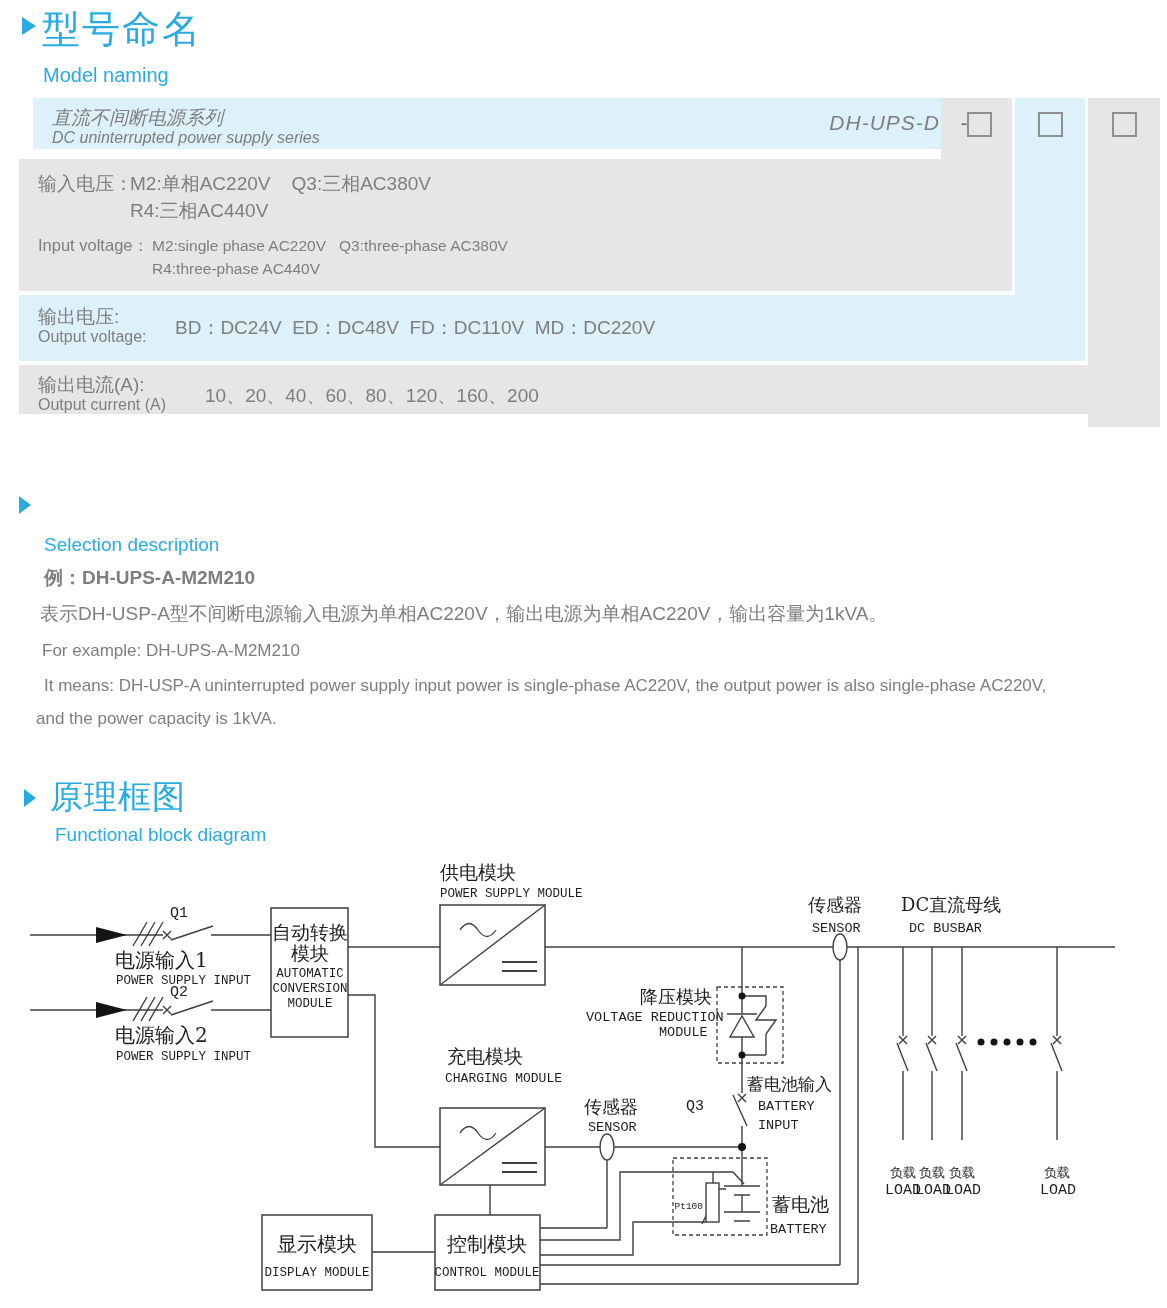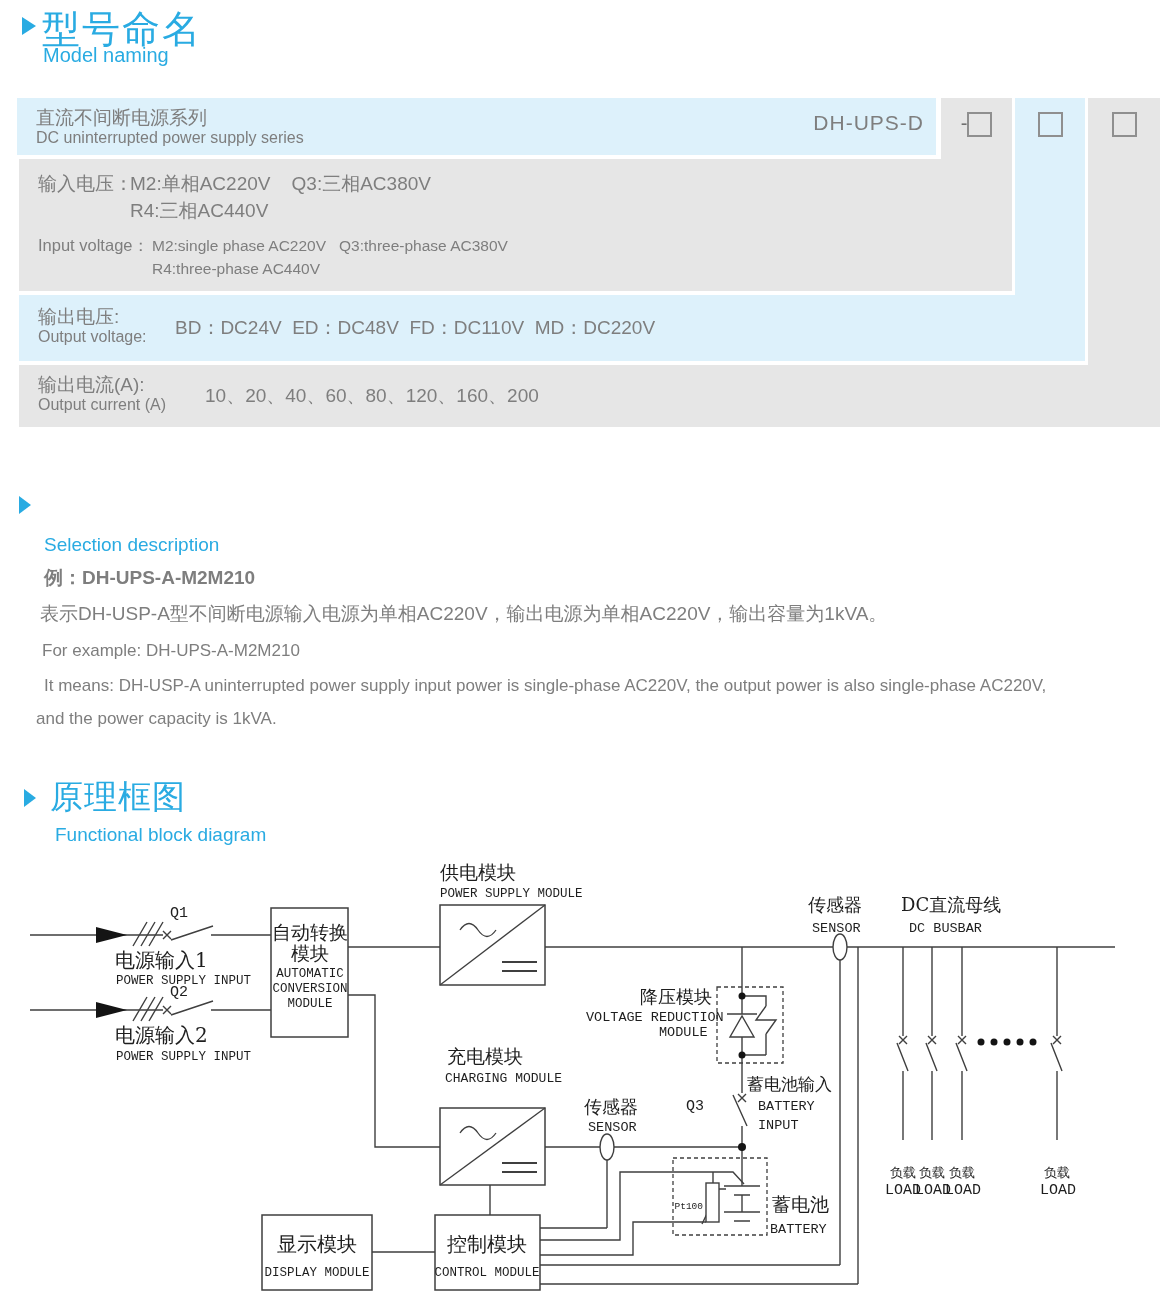--- a/index.html
+++ b/index.html
@@ -21,23 +21,23 @@
   .szh { font-family:"DejaVu Serif", serif; fill:#1e1e1e; }
   .sen { font-family:"Liberation Mono","DejaVu Sans Mono",monospace; fill:#1e1e1e; }
 </style>
 </head>
 <body>
 
 <div class="page">
 
   <span class="tri abs" style="left:22px; top:17px;"></span>
   <div class="abs cyan" style="left:42px; top:4px; font-size:38px; letter-spacing:2px;">型号命名</div>
-  <div class="abs cyan" style="left:43px; top:44px; font-size:20px;">Model naming</div>
-
-  <div class="band bg-blue" style="left:17px; top:98px; width:919px; height:57px;">
+  <div class="abs cyan" style="left:43px; top:64px; font-size:20px;">Model naming</div>
+
+  <div class="band bg-blue" style="left:33px; top:98px; width:919px; height:51px;font-style:italic;">
     <div class="abs gray" style="left:19px; top:7px; font-size:19px;">直流不间断电源系列</div>
     <div class="abs gray" style="left:19px; top:31px; font-size:16px;">DC uninterrupted power supply series</div>
     <div class="abs gray" style="right:12px; top:13px; font-size:21px; letter-spacing:1px;">DH-UPS-D</div>
   </div>
 
   <div class="band bg-gray" style="left:941px; top:98px; width:71px; height:193px;">
     <div class="suffix"><span>-</span><span class="sqr"></span></div>
   </div>
   <div class="band bg-blue" style="left:1015px; top:98px; width:70px; height:263px;">
     <div class="suffix"><span class="sqr"></span></div>
@@ -54,21 +54,21 @@
     <div class="abs gray pre" style="left:133px; top:78px; font-size:15.5px;">M2:single phase AC220V   Q3:three-phase AC380V</div>
     <div class="abs gray pre" style="left:133px; top:101px; font-size:15.5px;">R4:three-phase AC440V</div>
   </div>
 
   <div class="band bg-blue" style="left:19px; top:295px; width:1066px; height:66px;">
     <div class="abs gray" style="left:19px; top:9px; font-size:19px;">输出电压:</div>
     <div class="abs gray" style="left:19px; top:33px; font-size:16px;">Output voltage:</div>
     <div class="abs gray pre" style="left:156px; top:20px; font-size:19px;">BD：DC24V  ED：DC48V  FD：DC110V  MD：DC220V</div>
   </div>
 
-  <div class="band bg-gray" style="left:19px; top:365px; width:1141px; height:62px;">
+  <div class="band bg-gray" style="left:19px; top:365px; width:1141px; height:49px;">
     <div class="abs gray" style="left:19px; top:7px; font-size:19px;">输出电流(A):</div>
     <div class="abs gray" style="left:19px; top:31px; font-size:16px;">Output current (A)</div>
     <div class="abs gray pre" style="left:186px; top:18px; font-size:19px;">10、20、40、60、80、120、160、200</div>
   </div>
 
   <span class="tri abs" style="left:19px; top:496px; border-left-width:12px;"></span>
   <div class="abs cyan" style="left:44px; top:534px; font-size:19px;">Selection description</div>
   <div class="abs gray" style="left:44px; top:565px; font-size:19px;font-weight:bold;">例：DH-UPS-A-M2M210</div>
   <div class="abs gray" style="left:40px; top:601px; font-size:19px;">表示DH-USP-A型不间断电源输入电源为单相AC220V，输出电源为单相AC220V，输出容量为1kVA。</div>
   <div class="abs gray" style="left:42px; top:641px; font-size:17px;">For example: DH-UPS-A-M2M210</div>

